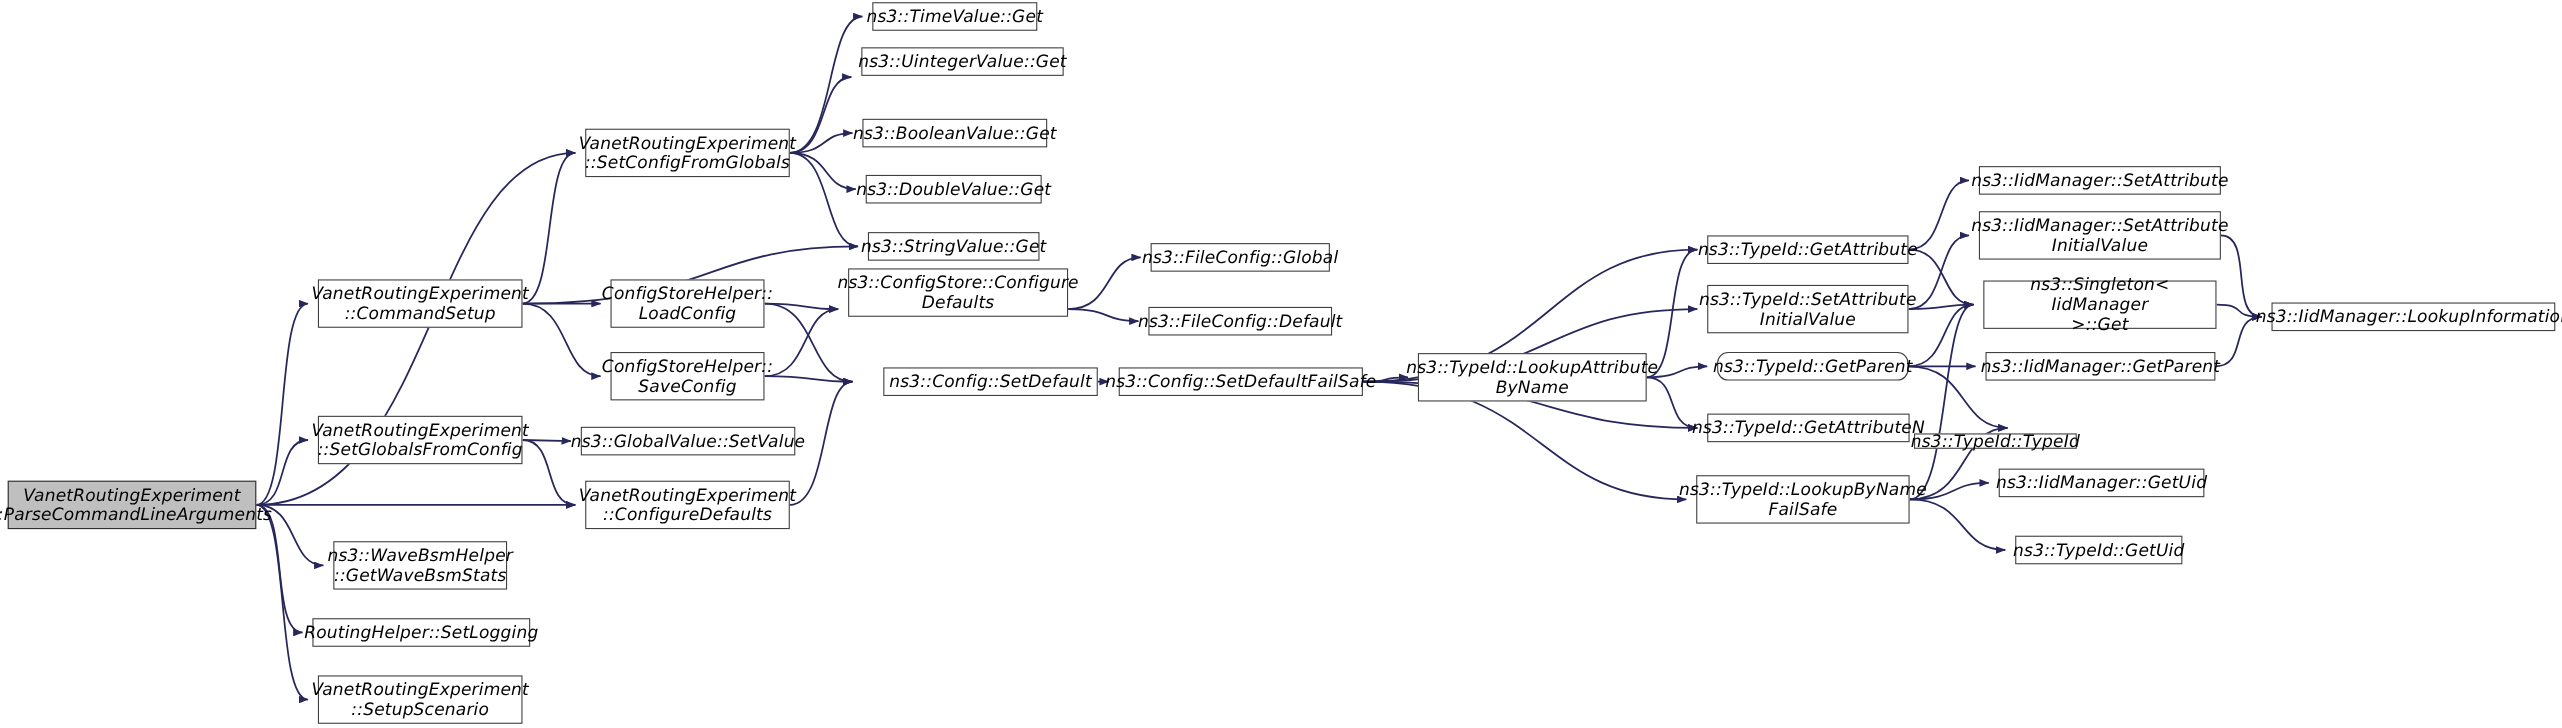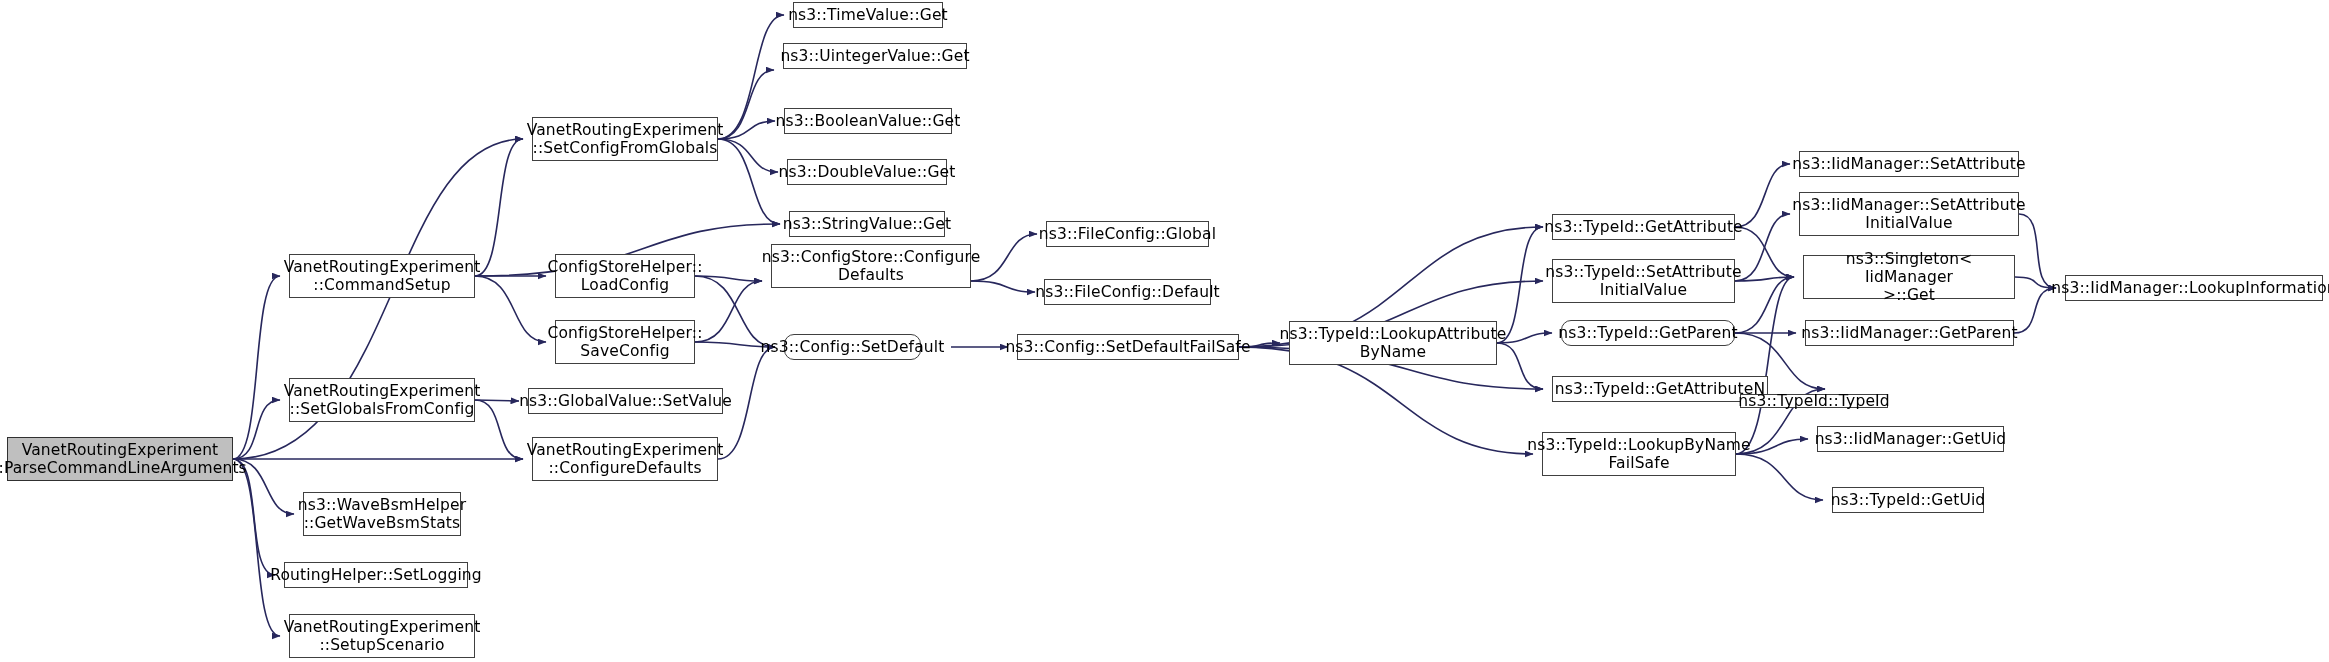--- a/index.html
+++ b/index.html
@@ -31,20 +31,21 @@
     color: #000000;
     display: flex;
     align-items: center;
     justify-content: center;
     text-align: center;
     font-size: 15.5px;
     line-height: 18px;
     letter-spacing: 0.01em;
     white-space: pre-line;
     padding: 0 4px;
+    font-style: italic;
   }
   .node.root {
     background: #bfbfbf;
     border-color: #303030;
   }
 </style>
 </head>
 <body>
 
 <div id="canvas">
@@ -107,50 +108,50 @@
   </svg>
   <div id="nodes">
       <div class="node root" style="left: 7px; top: 437px; width: 226px; height: 44px;">VanetRoutingExperiment
 ::ParseCommandLineArguments</div>
       <div class="node" style="left: 289px; top: 254px; width: 186px; height: 44px;">VanetRoutingExperiment
 ::CommandSetup</div>
       <div class="node" style="left: 289px; top: 378px; width: 186px; height: 44px;">VanetRoutingExperiment
 ::SetGlobalsFromConfig</div>
       <div class="node" style="left: 303px; top: 492px; width: 158px; height: 44px;">ns3::WaveBsmHelper
 ::GetWaveBsmStats</div>
-      <div class="node" style="left: 284px; top: 562px; width: 184px; height: 26px;">RoutingHelper::SetLogging</div>
+      <div class="node" style="left: 284px; top: 562px; width: 198px; height: 26px;">RoutingHelper::SetLogging</div>
       <div class="node" style="left: 289px; top: 614px; width: 186px; height: 44px;">VanetRoutingExperiment
 ::SetupScenario</div>
       <div class="node" style="left: 532px; top: 117px; width: 186px; height: 44px;">VanetRoutingExperiment
 ::SetConfigFromGlobals</div>
       <div class="node" style="left: 555px; top: 254px; width: 140px; height: 44px;">ConfigStoreHelper::
 LoadConfig</div>
       <div class="node" style="left: 555px; top: 320px; width: 140px; height: 44px;">ConfigStoreHelper::
 SaveConfig</div>
       <div class="node" style="left: 528px; top: 388px; width: 195px; height: 26px;">ns3::GlobalValue::SetValue</div>
       <div class="node" style="left: 532px; top: 437px; width: 186px; height: 44px;">VanetRoutingExperiment
 ::ConfigureDefaults</div>
       <div class="node" style="left: 793px; top: 2px; width: 150px; height: 26px;">ns3::TimeValue::Get</div>
       <div class="node" style="left: 783px; top: 43px; width: 184px; height: 26px;">ns3::UintegerValue::Get</div>
       <div class="node" style="left: 784px; top: 108px; width: 168px; height: 26px;">ns3::BooleanValue::Get</div>
       <div class="node" style="left: 787px; top: 159px; width: 160px; height: 26px;">ns3::DoubleValue::Get</div>
       <div class="node" style="left: 789px; top: 211px; width: 156px; height: 26px;">ns3::StringValue::Get</div>
       <div class="node" style="left: 771px; top: 244px; width: 200px; height: 44px;">ns3::ConfigStore::Configure
 Defaults</div>
-      <div class="node" style="left: 784px; top: 334px; width: 137px; height: 26px; border-radius: 10px;">ns3::Config::SetDefault</div>
+      <div class="node" style="left: 803px; top: 334px; width: 195px; height: 26px;">ns3::Config::SetDefault</div>
       <div class="node" style="left: 1046px; top: 221px; width: 163px; height: 26px;">ns3::FileConfig::Global</div>
       <div class="node" style="left: 1044px; top: 279px; width: 167px; height: 26px;">ns3::FileConfig::Default</div>
       <div class="node" style="left: 1017px; top: 334px; width: 222px; height: 26px;">ns3::Config::SetDefaultFailSafe</div>
       <div class="node" style="left: 1289px; top: 321px; width: 208px; height: 44px;">ns3::TypeId::LookupAttribute
 ByName</div>
       <div class="node" style="left: 1552px; top: 214px; width: 183px; height: 26px;">ns3::TypeId::GetAttribute</div>
       <div class="node" style="left: 1552px; top: 259px; width: 183px; height: 44px;">ns3::TypeId::SetAttribute
 InitialValue</div>
       <div class="node" style="left: 1561px; top: 320px; width: 174px; height: 26px; border-radius: 10px;">ns3::TypeId::GetParent</div>
-      <div class="node" style="left: 1552px; top: 376px; width: 216px; height: 26px;">ns3::TypeId::GetAttributeN</div>
+      <div class="node" style="left: 1552px; top: 376px; width: 184px; height: 26px;">ns3::TypeId::GetAttributeN</div>
       <div class="node" style="left: 1542px; top: 432px; width: 194px; height: 44px;">ns3::TypeId::LookupByName
 FailSafe</div>
       <div class="node" style="left: 1799px; top: 151px; width: 220px; height: 26px;">ns3::IidManager::SetAttribute</div>
       <div class="node" style="left: 1799px; top: 192px; width: 220px; height: 44px;">ns3::IidManager::SetAttribute
 InitialValue</div>
       <div class="node" style="left: 1803px; top: 255px; width: 212px; height: 44px;">ns3::Singleton&lt; IidManager
 &gt;::Get</div>
       <div class="node" style="left: 1805px; top: 320px; width: 209px; height: 26px;">ns3::IidManager::GetParent</div>
       <div class="node" style="left: 1740px; top: 376px; width: 148px; height: 14px; margin-top: 18px;">ns3::TypeId::TypeId</div>
       <div class="node" style="left: 1817px; top: 426px; width: 187px; height: 26px;">ns3::IidManager::GetUid</div>

